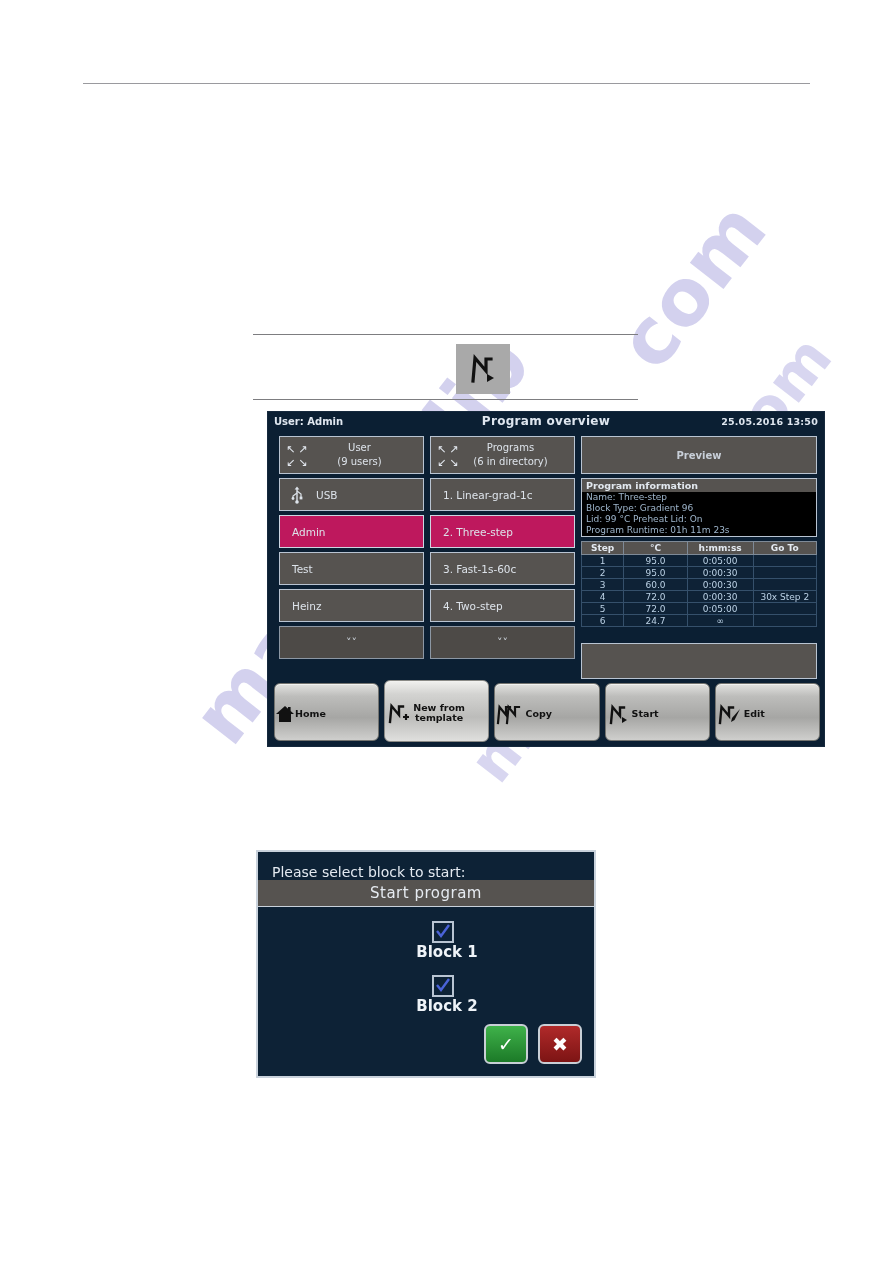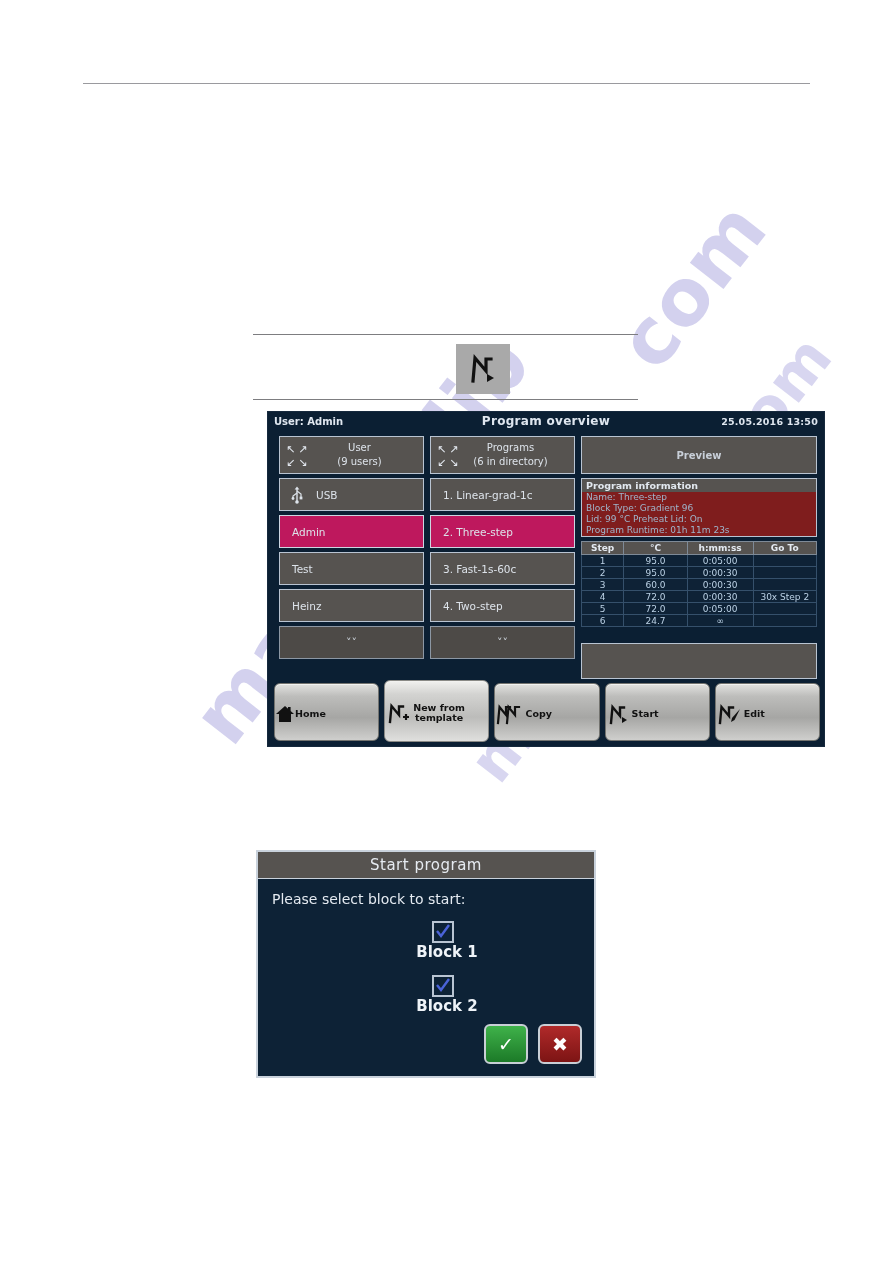--- a/index.html
+++ b/index.html
@@ -196,21 +196,21 @@
   #preview-btn {
     height: 38px;
     margin-bottom: 4px;
     font-size: 10px;
     font-weight: bold;
     color: #c8cfd8;
   }
   #prog-info {
     border: 1px solid #b9c4d2;
     box-sizing: border-box;
-    background: #7f1d1d;
+    background: #000000;
     padding: 0;
     margin-bottom: 4px;
   }
   #prog-info-head {
     background: #565350;
     color: #e2e8ef;
     font-size: 9.5px;
     font-weight: bold;
     padding: 1px 4px;
   }
@@ -573,22 +573,22 @@
           <path d="M4 20 L5.5 4 L13 13 L13 4.5 L17 4.5" stroke="#111" stroke-width="2.4" fill="none" stroke-linecap="square"></path>
           <path d="M24 6 L16 15 L15 19 L18.5 17 Z" fill="#111"></path>
         </svg>
       </span>
       <span class="tb-lab">Edit</span>
     </div>
   </div>
 </div>
 
 <div id="dialog">
+  <div id="dialog-prompt">Please select block to start:</div>
   <div id="dialog-title">Start program</div>
-  <div id="dialog-prompt">Please select block to start:</div>
 
   <div class="cb-row">
     <span class="cb-box">
       <svg width="16" height="16" viewBox="0 0 16 16">
         <path d="M2 7 L6 12 L14 1" stroke="#4a63d8" stroke-width="2.4" fill="none"></path>
       </svg>
     </span>
     <span class="cb-label">Block 1</span>
   </div>
 

